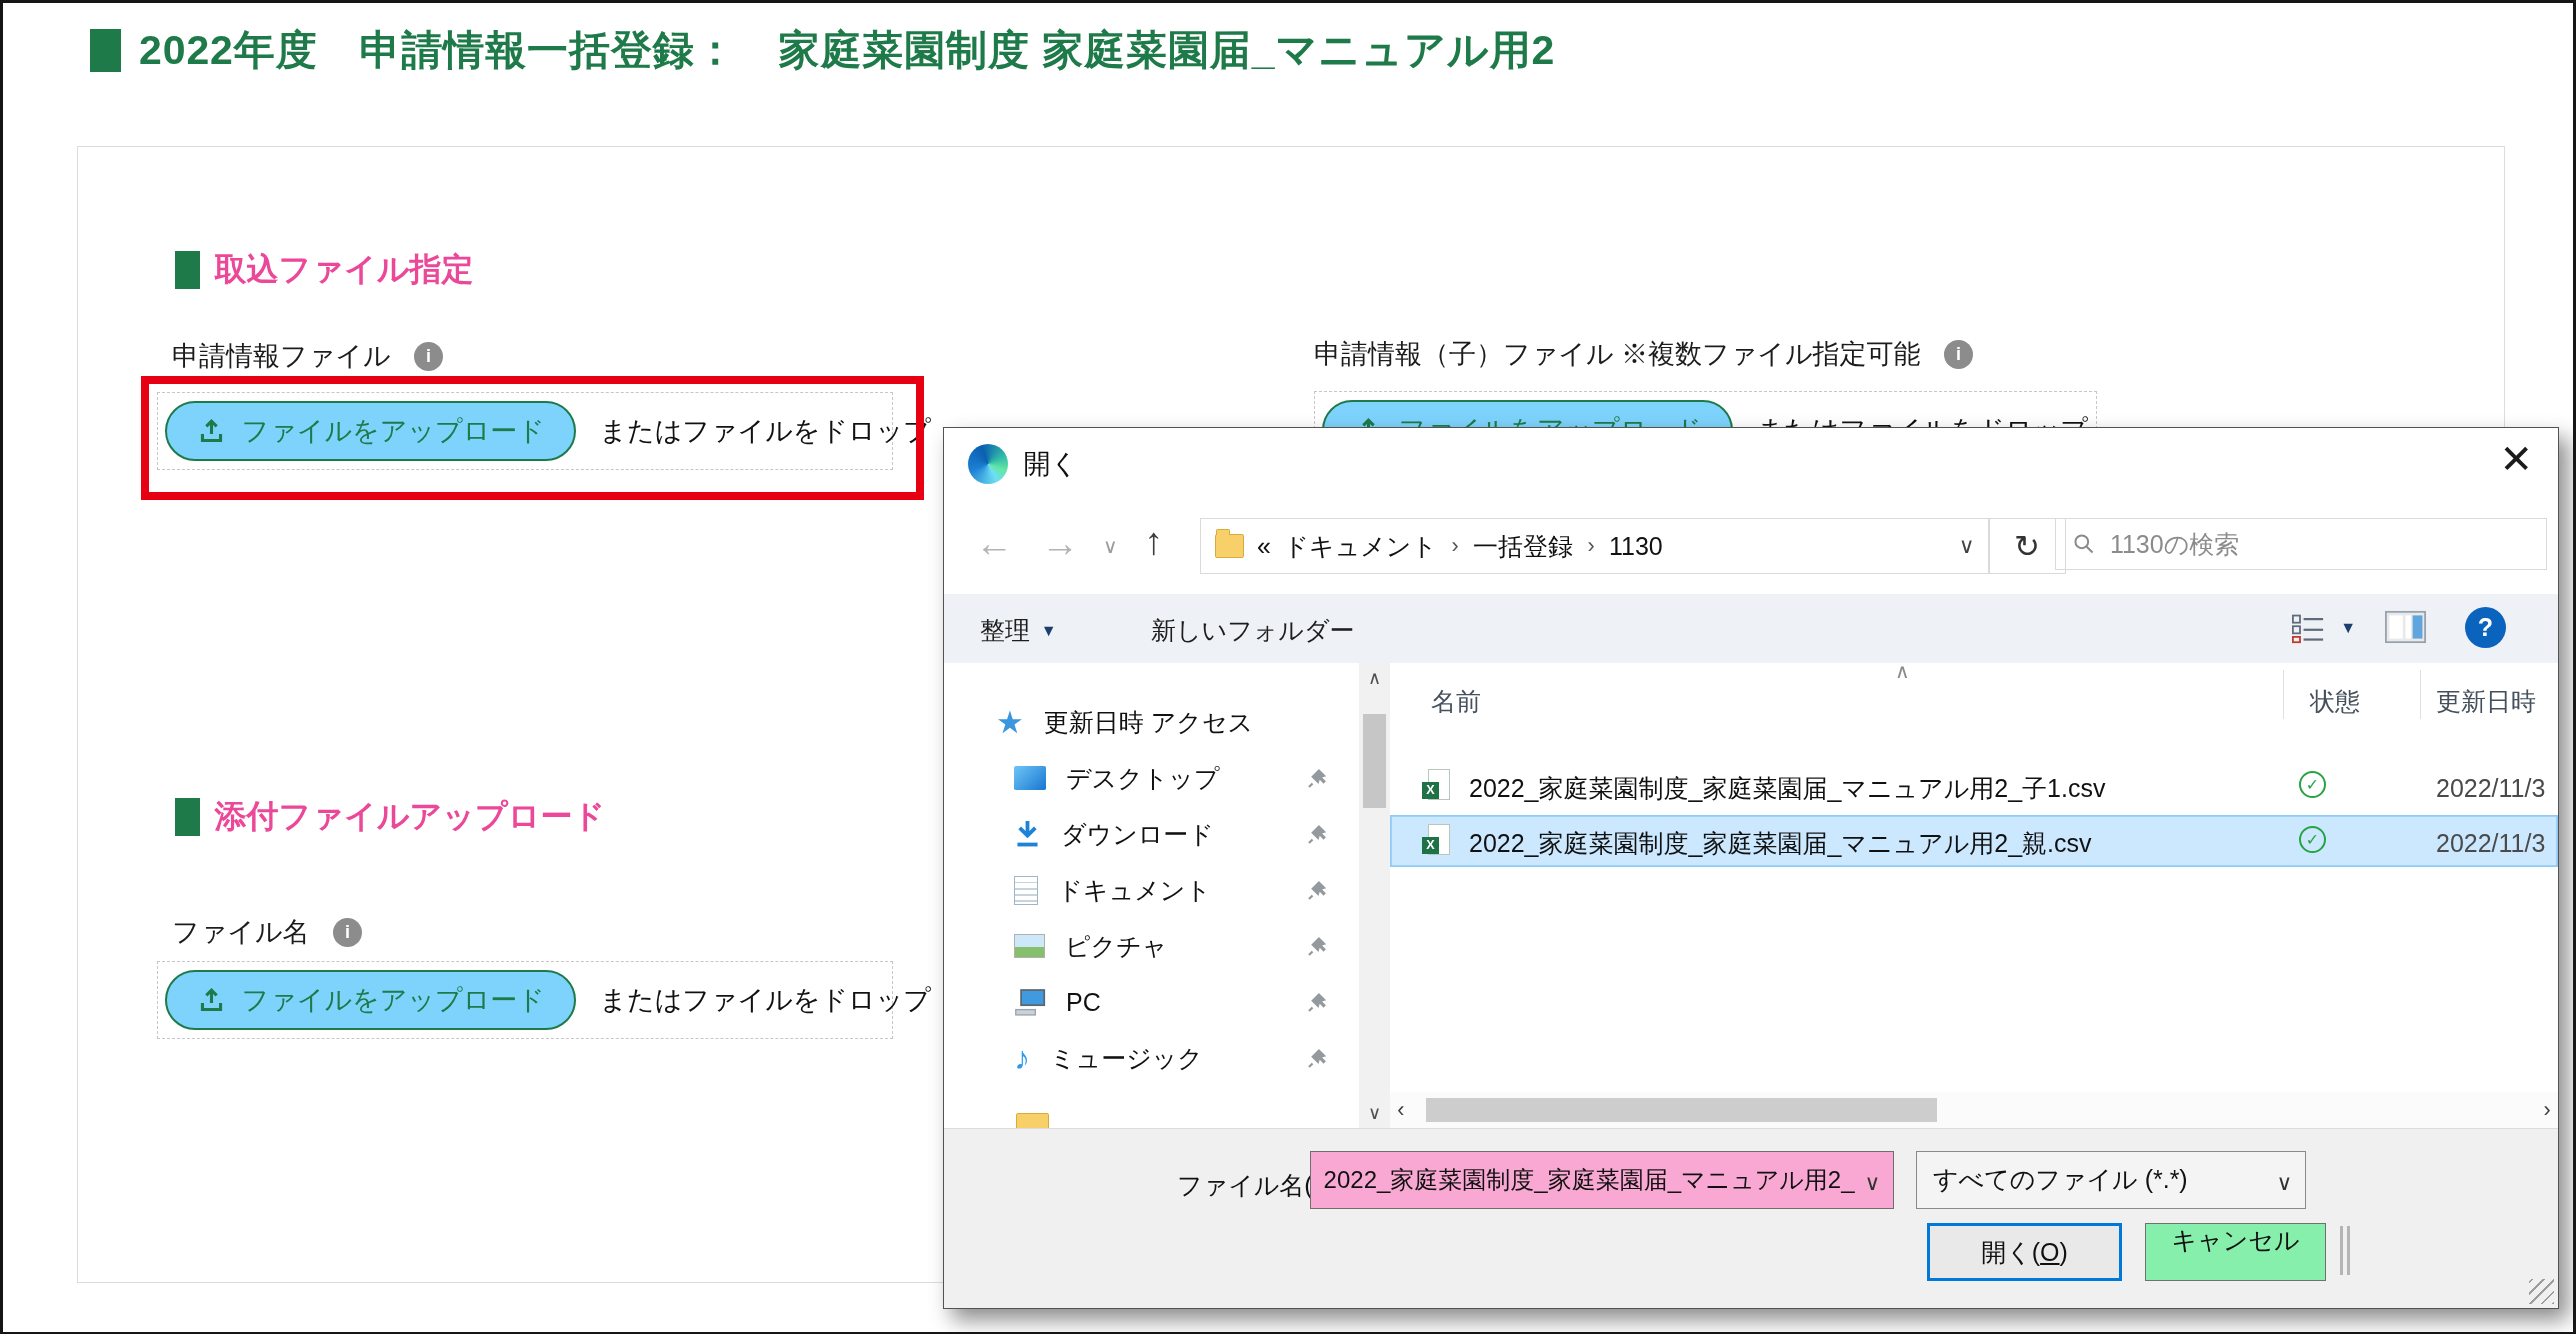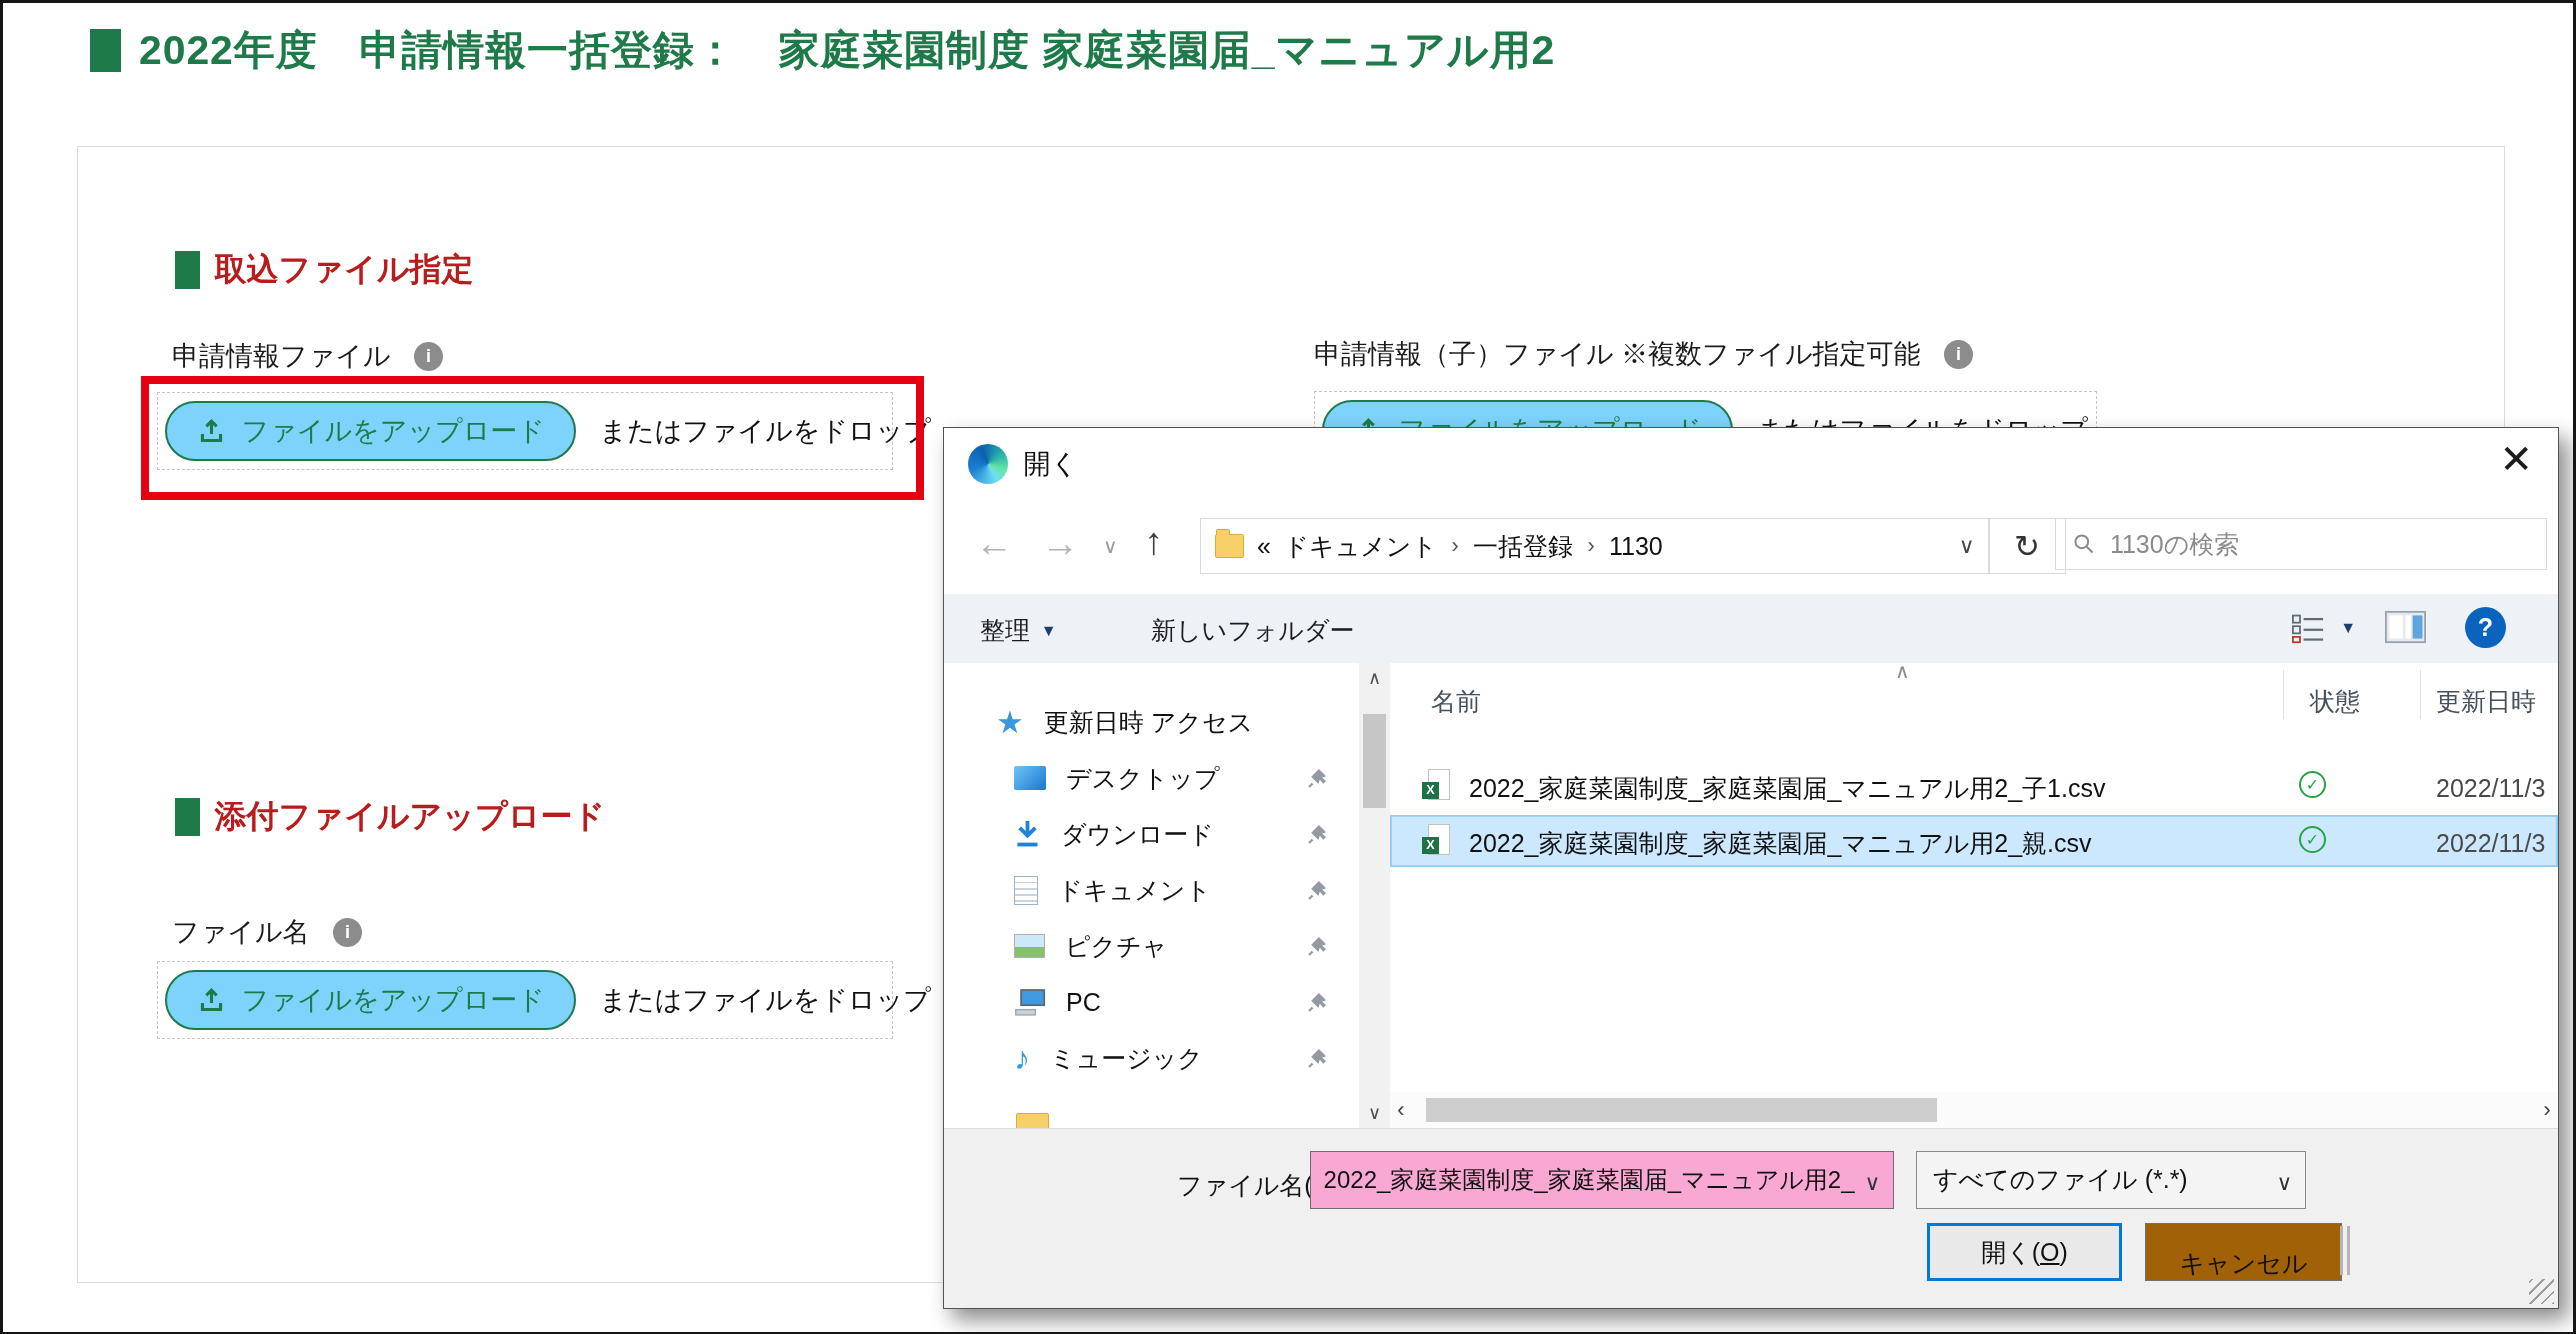--- a/index.html
+++ b/index.html
@@ -7,21 +7,21 @@
     box-sizing:border-box;font-family:"Liberation Sans",sans-serif;overflow:hidden}
   .abs{position:absolute}
 
   
   .page-title{left:87px;top:20px;display:flex;align-items:center;gap:18px;
     color:#1e7a49;font-size:41px;font-weight:bold;letter-spacing:0.9px;white-space:nowrap}
   .title-marker{width:31px;height:43px;background:#1e7a49}
 
   
   .panel{left:74px;top:143px;width:2426px;height:1135px;border:1.8px solid #dcdcdc;background:#fff}
-  .sec-head{display:flex;align-items:center;gap:14.4px;color:#b91c1c;font-size:32px;font-weight:bold;white-space:nowrap}
+  .sec-head{display:flex;align-items:center;gap:14.4px;color:#ec4899;font-size:32px;font-weight:bold;white-space:nowrap}
   .sec-marker{width:25px;height:38px;background:#1e7a49}
   .field-label{display:flex;align-items:center;gap:23.5px;font-size:27px;color:#1c1c1c;white-space:nowrap}
   .info-icon{width:29px;height:29px;border-radius:50%;background:#8c8c8c;color:#fff;
     font-size:18px;font-weight:bold;display:flex;align-items:center;justify-content:center}
   .sec1{left:97px;top:101px}
   .lbl-parent{left:94px;top:191px}
   .lbl-child{left:1236px;top:189px}
   .sec2{left:97px;top:648px}
   .lbl-attach{left:94px;top:767px}
   .dropzone{border:1.8px dashed #c6c6c6;background:#fff;display:flex;align-items:center;height:76px}
@@ -115,22 +115,22 @@
   .dlg-footer{left:0;top:700px;right:0;height:180px;background:#f0f0f0;border-top:0.9px solid #dcdcdc;box-sizing:border-box}
   .fn-label{position:absolute;left:233px;top:40px;font-size:25px;color:#111;white-space:nowrap}
   .u{text-decoration:underline}
   .fn-combo{position:absolute;left:366px;top:21.6px;width:584px;height:58px;background:#f9a8d4;border:1.8px solid #6e6e6e;
     box-sizing:border-box;display:flex;align-items:center;padding-left:12.6px;font-size:24px;color:#111;white-space:nowrap;overflow:hidden}
   .combo-caret{position:absolute;right:12.6px;top:18px;font-size:21.6px;color:#333}
   .ft-select{position:absolute;left:972px;top:21.6px;width:390px;height:58px;background:#f4f4f4;border:1.8px solid #8a8a8a;
     box-sizing:border-box;display:flex;align-items:center;padding-left:16px;font-size:25px;color:#111;white-space:nowrap}
   .btn-open{position:absolute;left:983px;top:94px;width:195px;height:58px;background:#e9e9e9;border:3.6px solid #0078d7;
     box-sizing:border-box;display:flex;align-items:center;justify-content:center;font-size:25px;color:#111;cursor:pointer}
-  .btn-cancel{position:absolute;left:1201px;top:94px;width:197px;height:58px;background:#a16207;border:1.8px solid #707070;
-    box-sizing:border-box;display:flex;align-items:flex-end;justify-content:center;font-size:25px;color:#111;cursor:pointer}
+  .btn-cancel{position:absolute;left:1201px;top:94px;width:181px;height:58px;background:#86efac;border:1.8px solid #707070;
+    box-sizing:border-box;display:flex;align-items:flex-start;justify-content:center;font-size:25px;color:#111;cursor:pointer}
   .resize-bars{position:absolute;left:1396px;top:97px;width:10.8px;height:49px;
     background:repeating-linear-gradient(90deg,#b5b5b5 0 2.7px,transparent 2.7px 7.2px)}
   .grip{position:absolute;right:4.5px;bottom:4.5px;width:25px;height:25px;
     background:repeating-linear-gradient(315deg,#9d9d9d 0 1.8px,transparent 1.8px 8px)}
 </style>
 </head>
 <body>
 
 <div class="screen">
 

